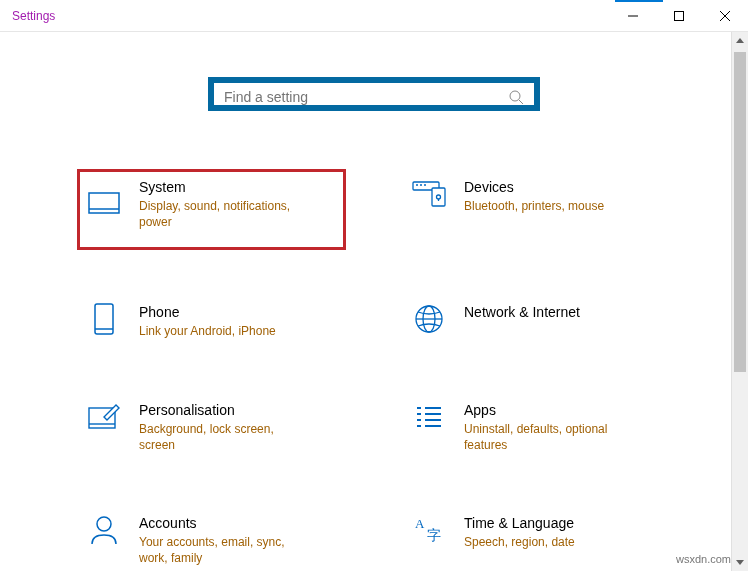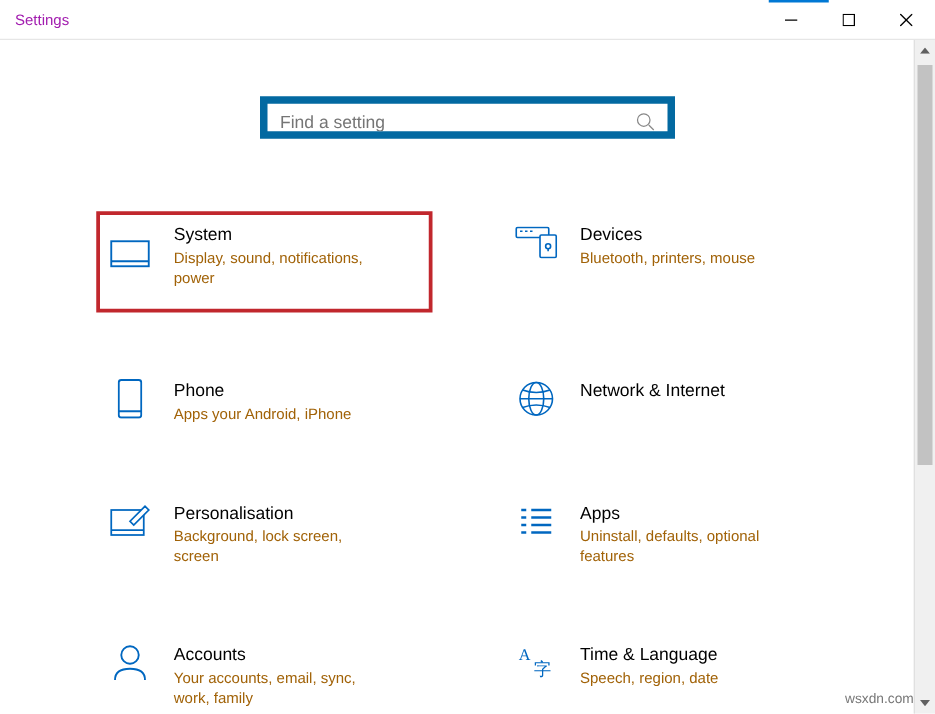--- a/index.html
+++ b/index.html
@@ -199,21 +199,21 @@
 
     <div class="tile">
       <div class="tile-icon">
         <svg width="20" height="32" viewBox="0 0 20 32" fill="none" stroke="#0067c0" stroke-width="1.5">
           <rect x="1" y="1" width="18" height="30" rx="2"></rect>
             <line x1="1" y1="26" x2="19" y2="26"></line>
         </svg>
       </div>
       <div class="tile-text">
         <div class="tile-title">Phone</div>
-        <div class="tile-desc">Apps your Android, iPhone</div>
+        <div class="tile-desc">Link your Android, iPhone</div>
       </div>
     </div>
 
     <div class="tile">
       <div class="tile-icon">
         <svg width="30" height="30" viewBox="0 0 30 30" fill="none" stroke="#0067c0" stroke-width="1.3">
           <circle cx="15" cy="15" r="13"></circle>
           <ellipse cx="15" cy="15" rx="6" ry="13"></ellipse>
           <line x1="2" y1="15" x2="28" y2="15"></line>
           <path d="M4 8 Q15 12 26 8"></path>

